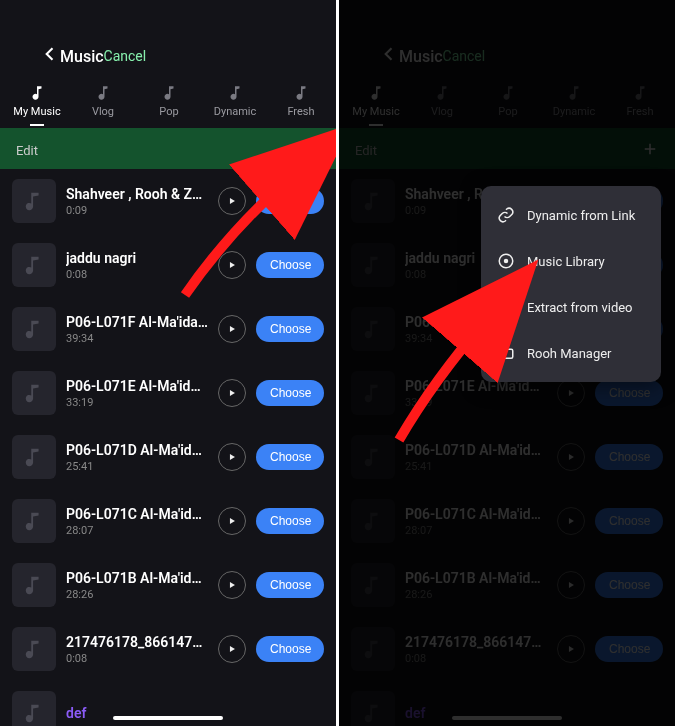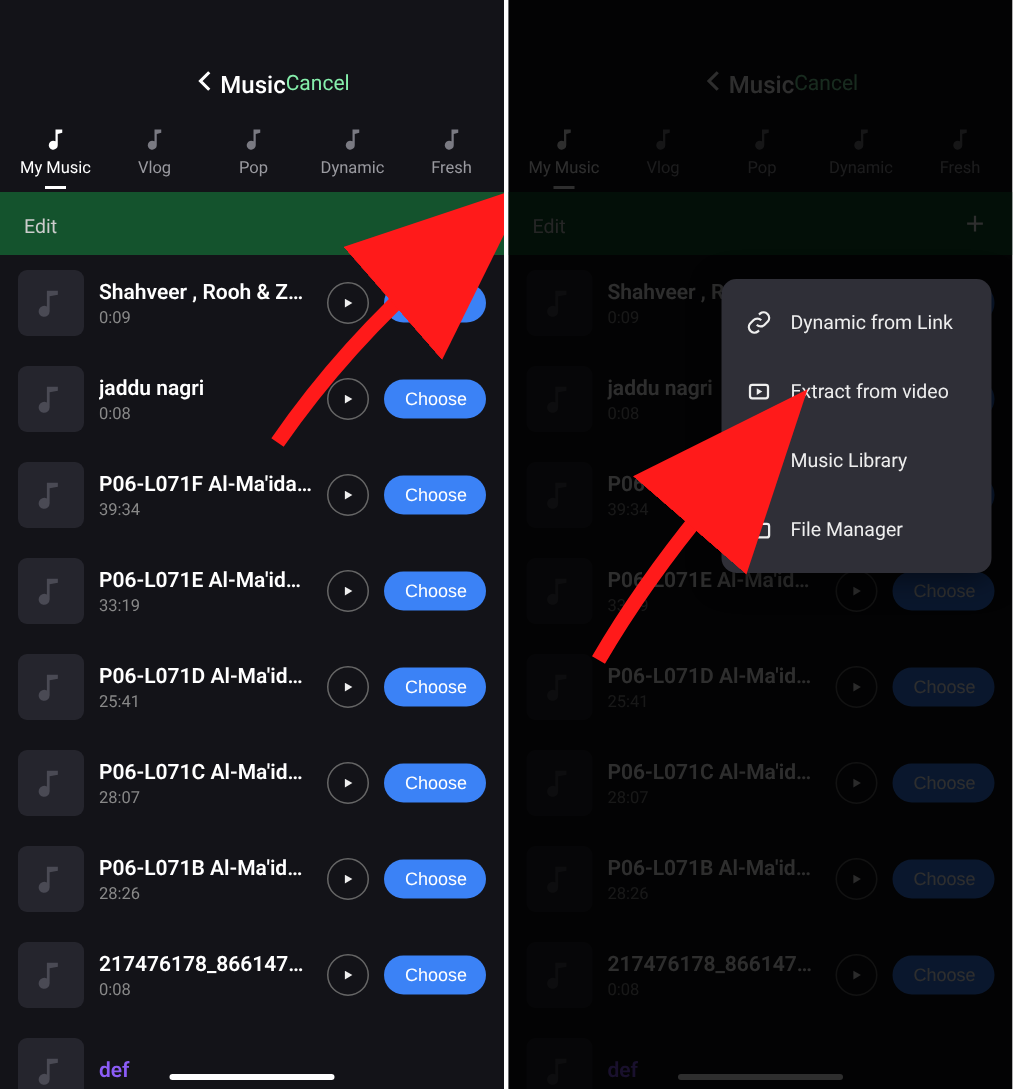--- a/index.html
+++ b/index.html
@@ -31,21 +31,21 @@
     display: flex;
     align-items: center;
     justify-content: space-between;
     padding: 0 12px;
     font-size: 12px;
   }
   .sysbar .right { display:flex; gap:4px; align-items:center;}
   .titlebar {
     display: flex;
     align-items: center;
-    justify-content: center;
+    justify-content: flex-start;
     padding: 8px 16px 4px;
     margin-left: 24px;
   }
   .titlebar .back svg { width: 20px; height: 20px; }
   .titlebar .title { font-size: 16px; font-weight: 500; }
   .titlebar .cancel { font-size: 14px; color: #86efac; }
   .tabs {
     display: flex;
     padding: 8px 4px 0;
   }
@@ -595,37 +595,37 @@
 
   <div class="popup">
     <div class="popitem">
       <svg viewBox="0 0 24 24" fill="none" stroke="#eee" stroke-width="2">
           <path d="M10 14a5 5 0 0 0 7 0l3-3a5 5 0 0 0-7-7l-1 1M14 10a5 5 0 0 0-7 0l-3 3a5 5 0 0 0 7 7l1-1"></path>
         </svg>
       <span>Dynamic from Link</span>
     </div>
     <div class="popitem">
       <svg viewBox="0 0 24 24" fill="none" stroke="#eee" stroke-width="2">
+          <circle cx="12" cy="12" r="9"></circle>
+          <circle cx="12" cy="12" r="2" fill="#eee"></circle>
+        </svg>
+      <span>Music Library</span>
+    </div>
+    <div class="popitem">
+      <svg viewBox="0 0 24 24" fill="none" stroke="#eee" stroke-width="2">
           <rect x="4" y="6" width="16" height="12" rx="2"></rect>
           <path d="M10 9l5 3-5 3z" fill="#eee" stroke="none"></path>
         </svg>
       <span>Extract from video</span>
     </div>
     <div class="popitem">
       <svg viewBox="0 0 24 24" fill="none" stroke="#eee" stroke-width="2">
-          <circle cx="12" cy="12" r="9"></circle>
-          <circle cx="12" cy="12" r="2" fill="#eee"></circle>
-        </svg>
-      <span>Music Library</span>
-    </div>
-    <div class="popitem">
-      <svg viewBox="0 0 24 24" fill="none" stroke="#eee" stroke-width="2">
           <path d="M3 7a2 2 0 0 1 2-2h4l2 2h8a2 2 0 0 1 2 2v8a2 2 0 0 1-2 2H5a2 2 0 0 1-2-2z"></path>
         </svg>
-      <span>File Manager</span>
+      <span>Rooh Manager</span>
     </div>
   </div>
 
   <div class="arrow" style="left:45px; top:300px;">
     <svg width="140" height="160">
       <defs>
           <marker id="ah2" markerWidth="14" markerHeight="14" refX="4" refY="5" orient="auto">
             <path d="M0,0 L12,5 L0,10 z" fill="#ff1a1a"></path>
           </marker>
         </defs>

